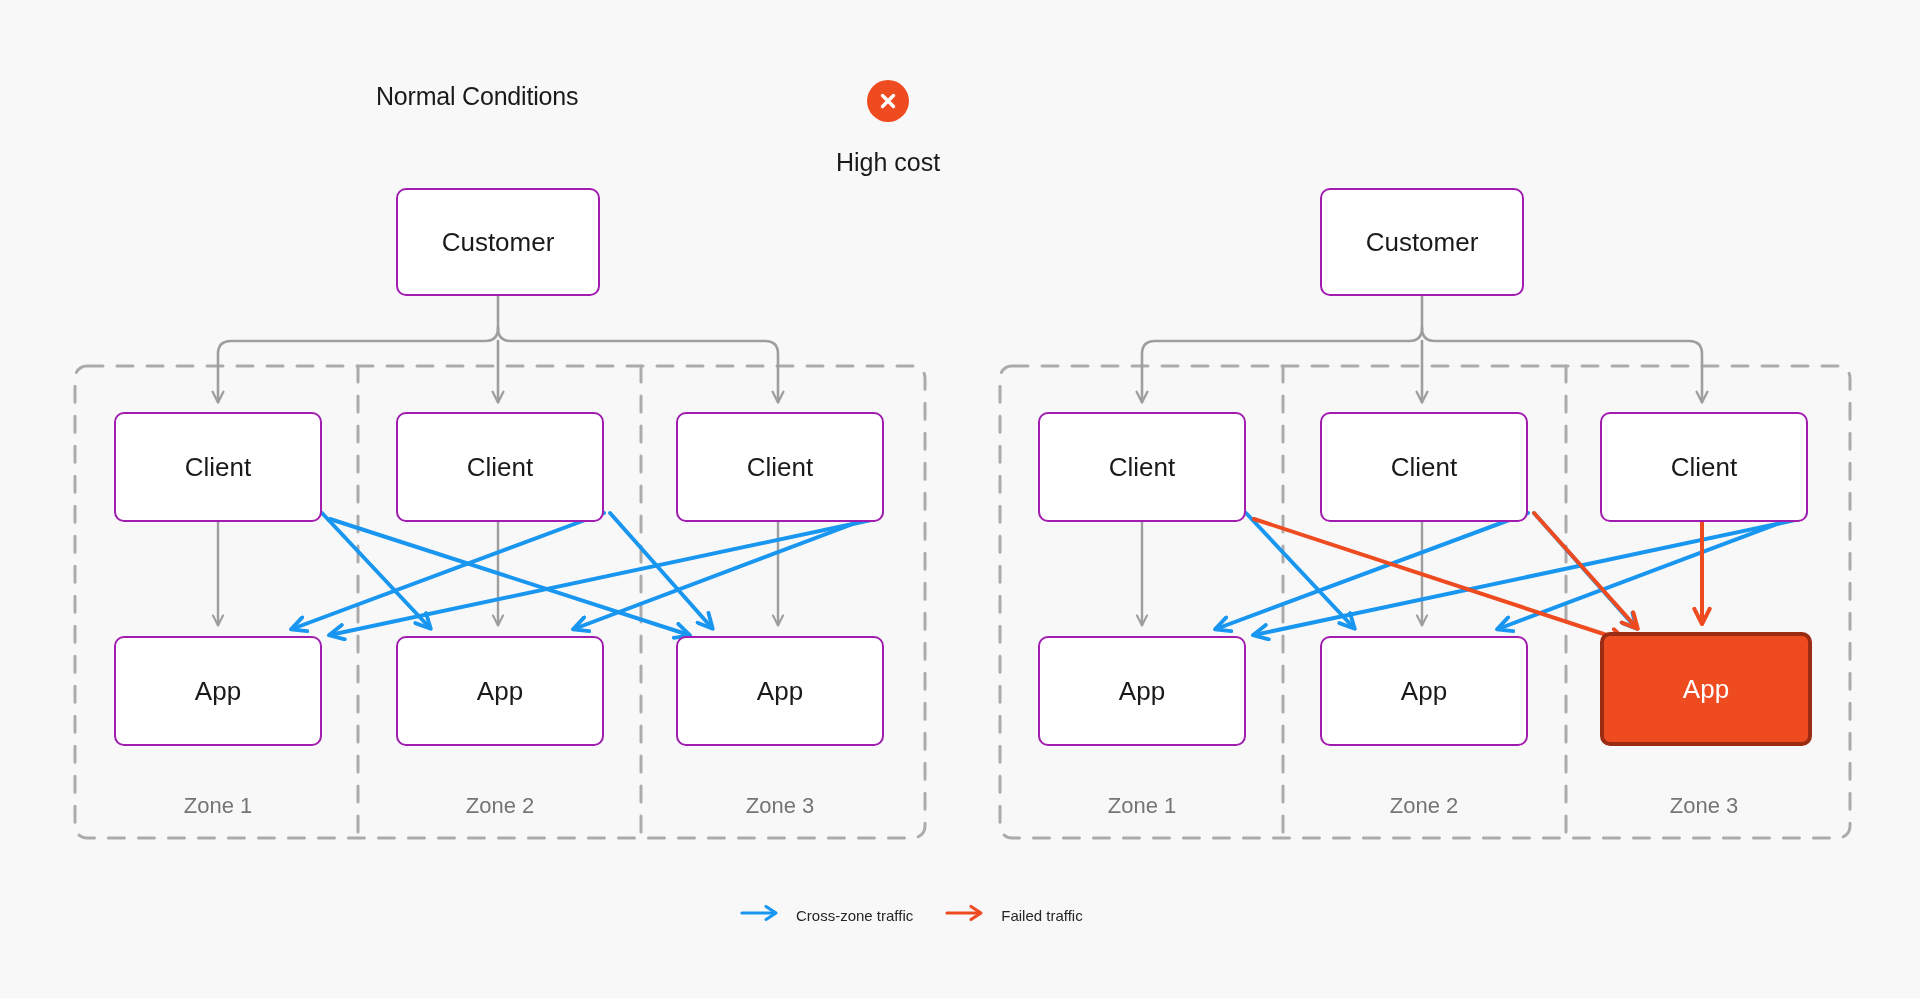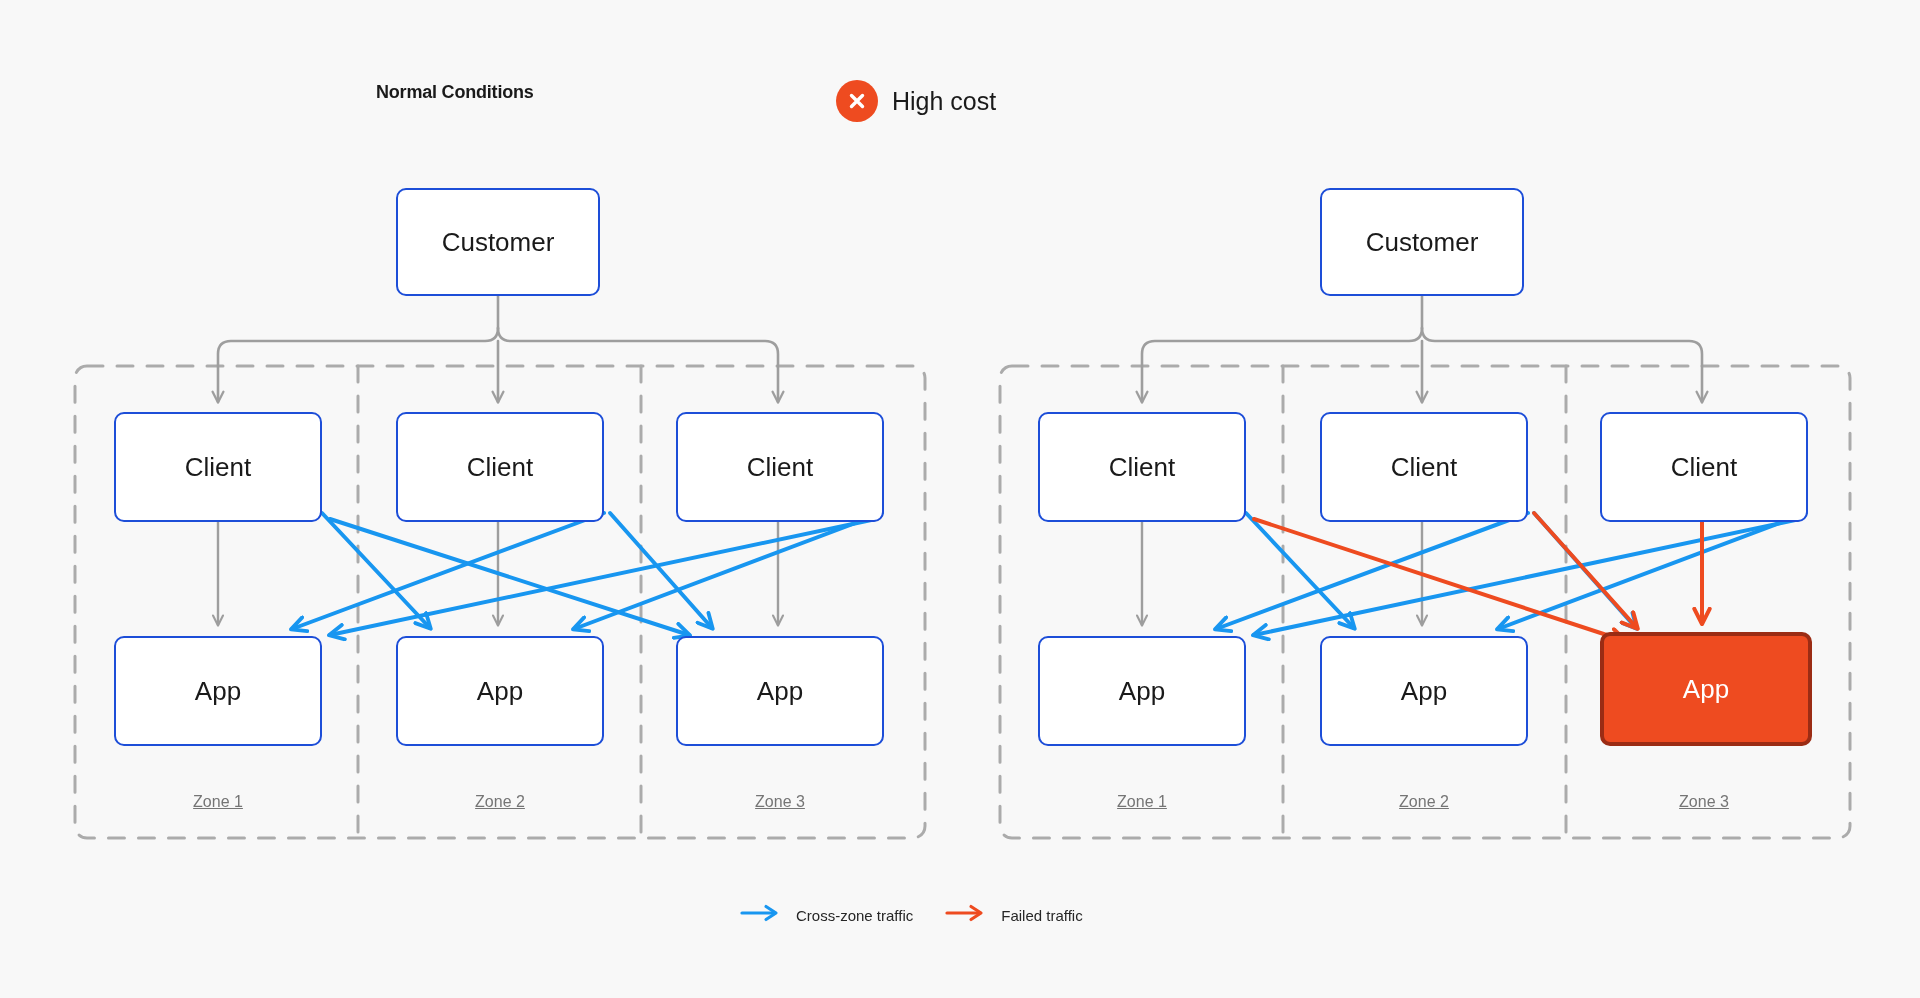--- a/index.html
+++ b/index.html
@@ -13,42 +13,43 @@
     font-family: "Liberation Sans", sans-serif;
     overflow: hidden;
     position: relative;
   }
   #root {
     position: absolute;
     inset: 0;
   }
   .panel-title {
     position: absolute;
-    font-size: 18px;
-    font-weight: bold;
+    font-size: 25px;
+    font-weight: normal;
     color: #1A1A1A;
     letter-spacing: -0.2px;
     white-space: nowrap;
   }
   #title-left  { left: 376px; top: 82px; }
   #title-right { left: 1266px; top: 82px; }
 
   
   #status-legend {
     position: absolute;
     left: 836px;
     top: 80px;
     display: flex;
     flex-direction: column;
     gap: 23px;
   }
   .status-row {
     display: flex;
     align-items: center;
-    gap: 14px;
+    gap: 26px;
+    flex-direction: column;
   }
   .status-badge {
     width: 42px;
     height: 42px;
     border-radius: 50%;
     display: flex;
     align-items: center;
     justify-content: center;
     flex: none;
   }
@@ -77,41 +78,40 @@
   .traffic-label {
     font-size: 15px;
     color: #262626;
     white-space: nowrap;
   }
 
   
   .node {
     position: absolute;
     background: #FFFFFF;
-    border: 2px solid #1d4ed8;
+    border: 2px solid #a21caf;
     border-radius: 10px;
     display: flex;
     align-items: center;
     justify-content: center;
     font-size: 26px;
     color: #1A1A1A;
     box-sizing: border-box;
   }
   .node.failed {
     background: #EE4B20;
     border: 4px solid #9B2C14;
     color: #FFFFFF;
   }
   .zone-label {
     position: absolute;
-    font-size: 16px;
+    font-size: 22px;
     color: #757575;
     text-align: center;
     white-space: nowrap;
-    text-decoration: underline;
   }
   svg.layer {
     position: absolute;
     left: 0;
     top: 0;
     width: 1920px;
     height: 998px;
     pointer-events: none;
   }
 </style>

